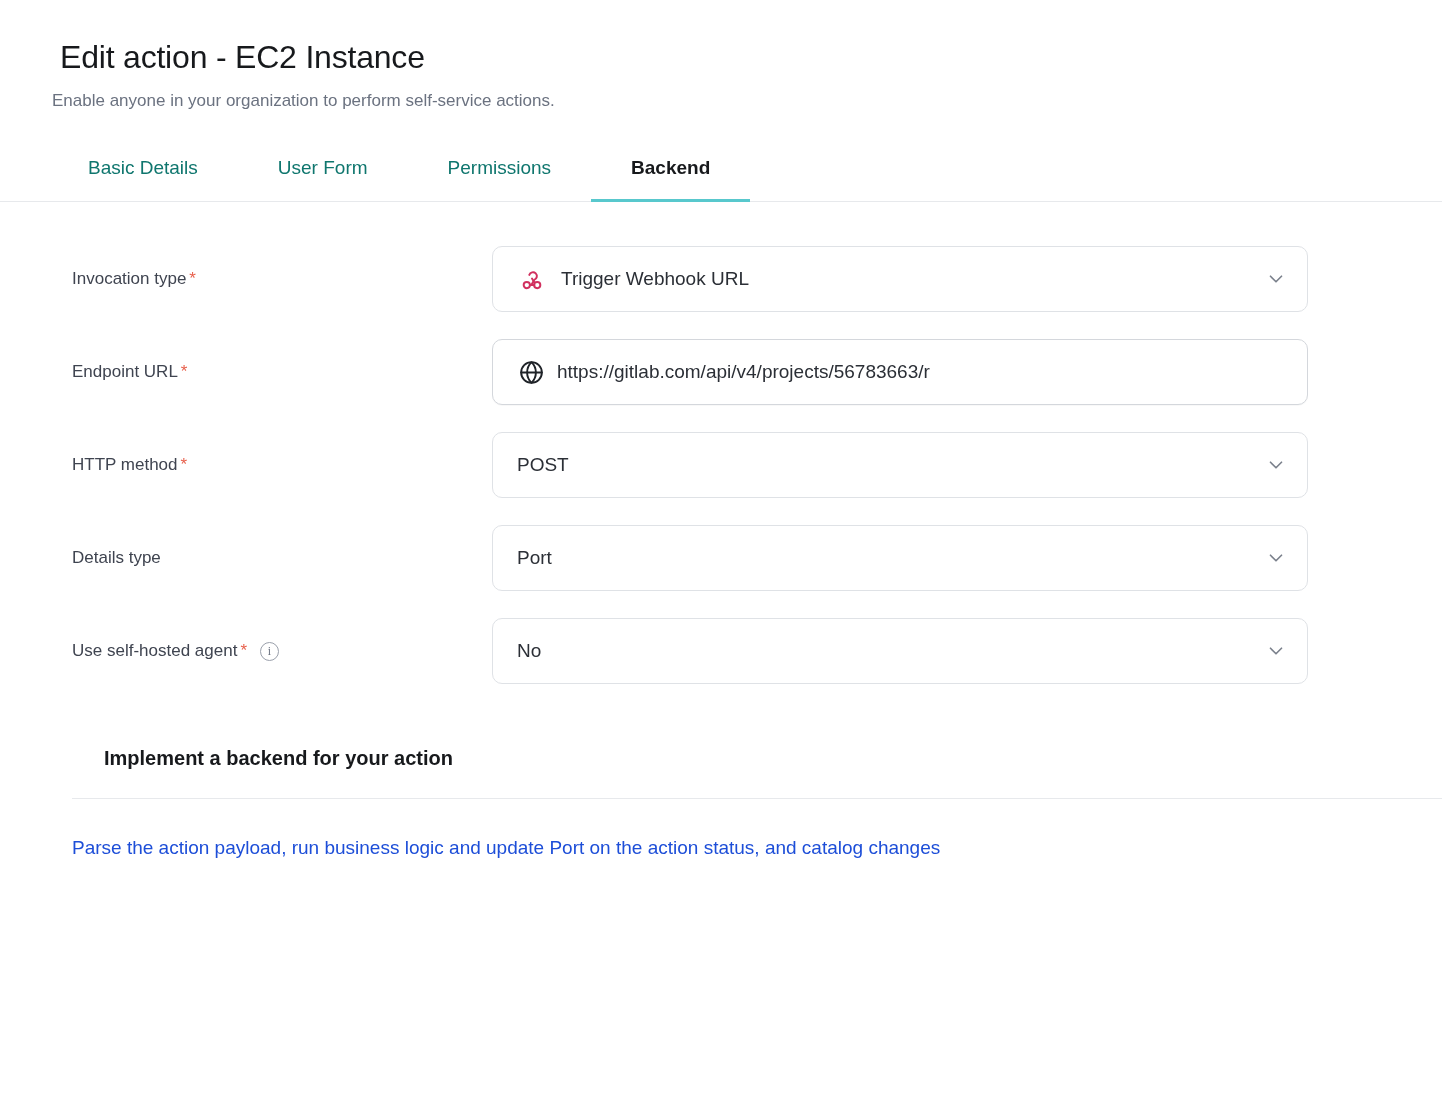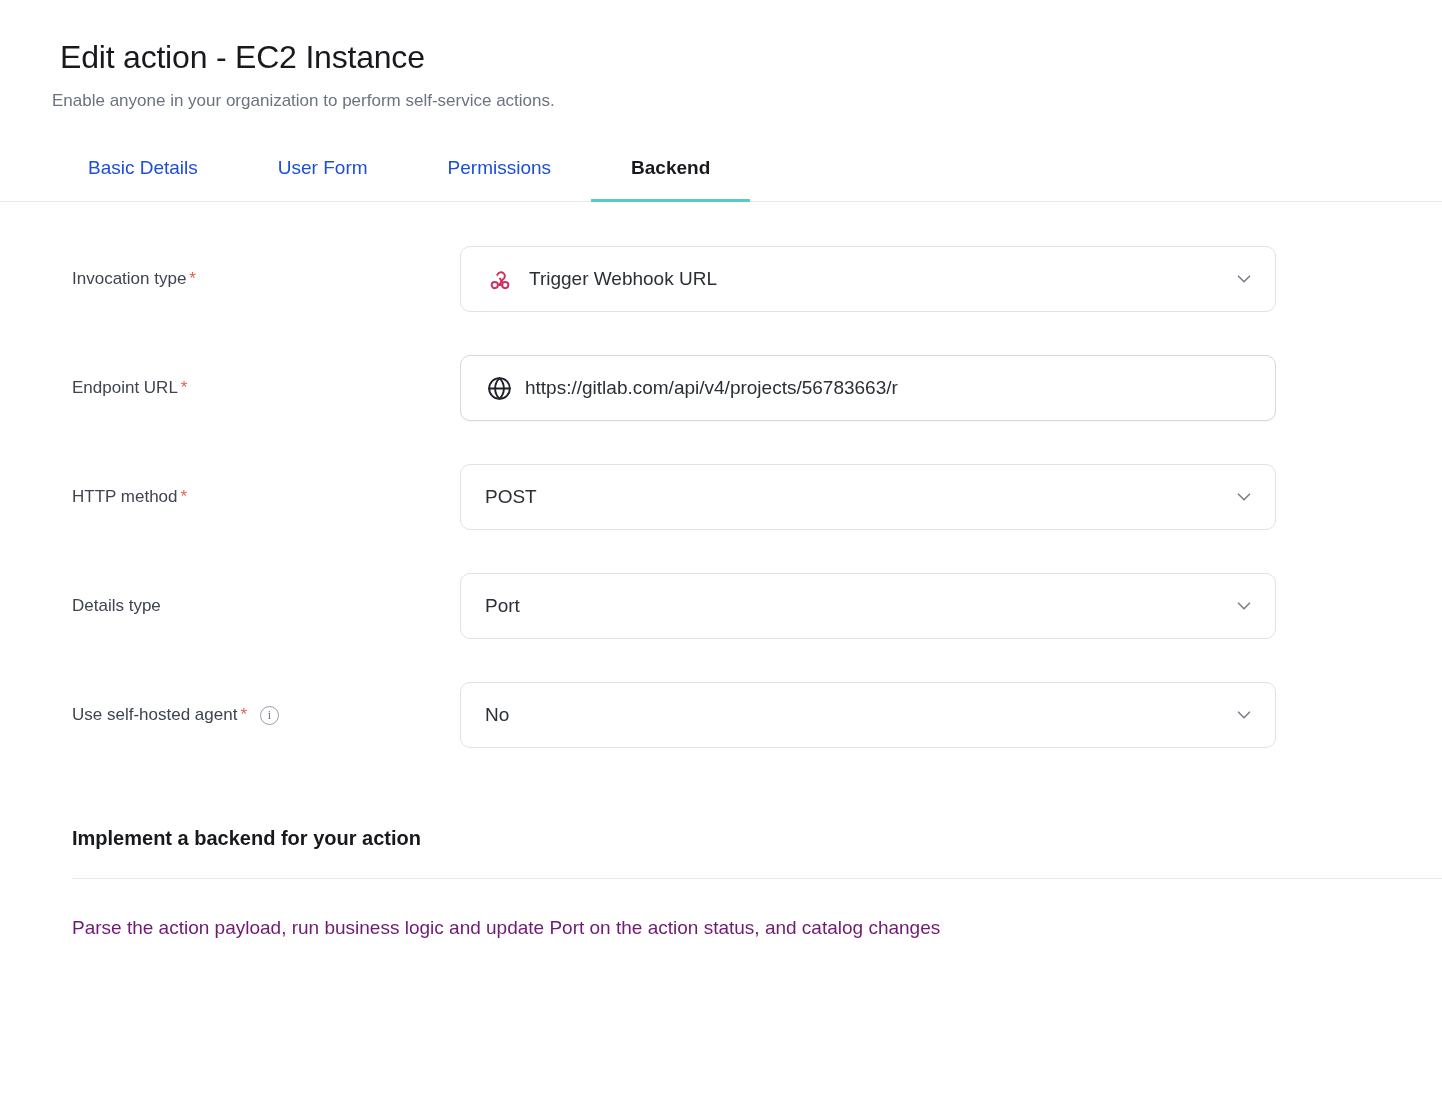--- a/index.html
+++ b/index.html
@@ -41,43 +41,44 @@
     display: flex;
     align-items: flex-end;
     gap: 0;
     margin: 44px 0 0 0;
     padding: 0 48px;
     border-bottom: 1px solid #e7e9ec;
     position: relative;
   }
   .tab {
     font-size: 19px;
-    color: #1d4ed8;
+    color: #0f766e;
     padding: 0 40px 20px 40px;
     cursor: pointer;
     position: relative;
     top: 1px;
     border-bottom: 3px solid transparent;
     white-space: nowrap;
     font-weight: 400;
   }
   .tab:first-child { padding-left: 40px; }
   .tab.active {
     color: #17191c;
     font-weight: 700;
     border-bottom: 3px solid #58c8cd;
   }
   .form {
     padding: 44px 48px 0 72px;
   }
   .form-row {
     display: flex;
     align-items: center;
-    margin-bottom: 43px;
+    margin-bottom: 27px;
     height: 66px;
+    gap: 32px;
   }
   .form-label {
     width: 388px;
     font-size: 17px;
     color: #3f4450;
     display: flex;
     align-items: center;
     gap: 6px;
     flex-shrink: 0;
     font-weight: 400;
@@ -145,32 +146,32 @@
     height: 28px;
     margin-right: 12px;
     display: flex;
     align-items: center;
     justify-content: center;
   }
   .section-title {
     font-size: 20px;
     font-weight: 700;
     color: #17191c;
-    padding: 36px 0 0 72px;
+    padding: 36px 0 0 104px;
     margin: 0;
   }
   .divider {
     height: 1px;
     background: #e7e9ec;
     margin: 28px 0 0 72px;
     width: calc(100% - 72px);
   }
   .section-body {
     font-size: 19px;
-    color: #701a75;
+    color: #1d4ed8;
     padding: 36px 48px 0 72px;
     line-height: 1.4;
     white-space: nowrap;
     overflow: hidden;
   }
 </style>
 </head>
 <body>
 
 <div class="page">

